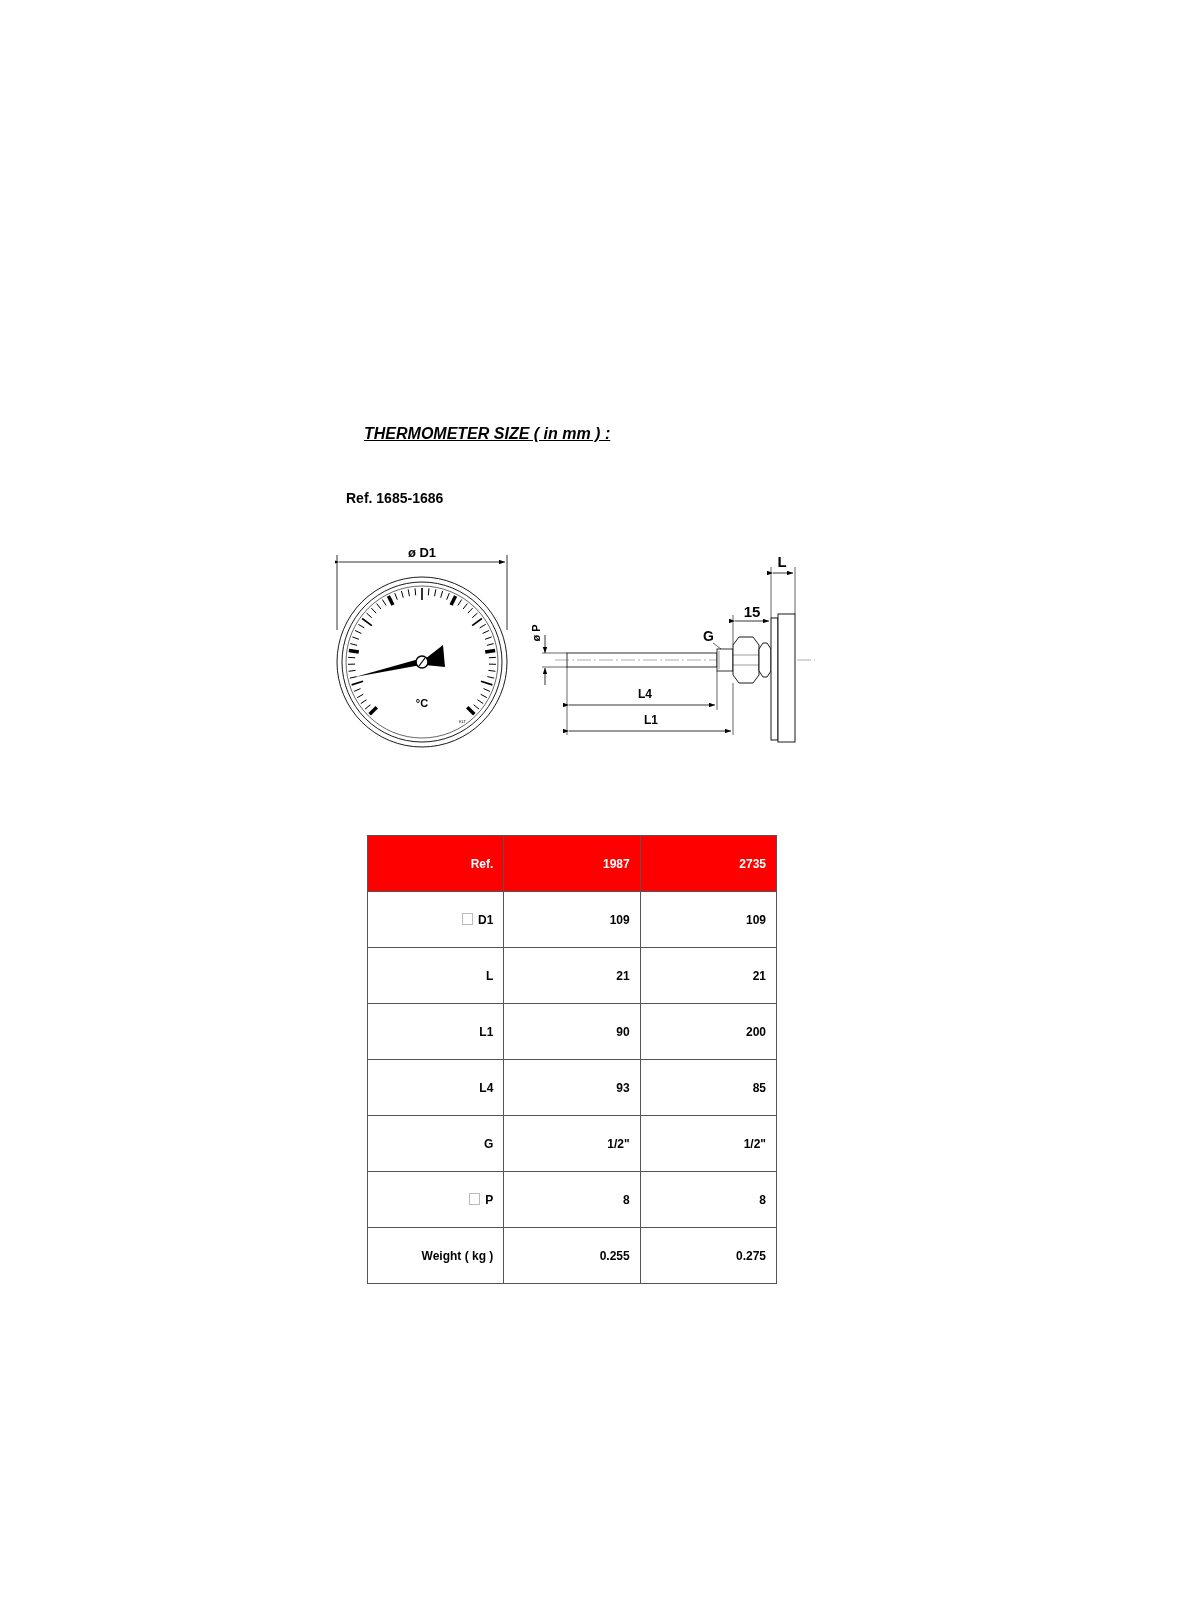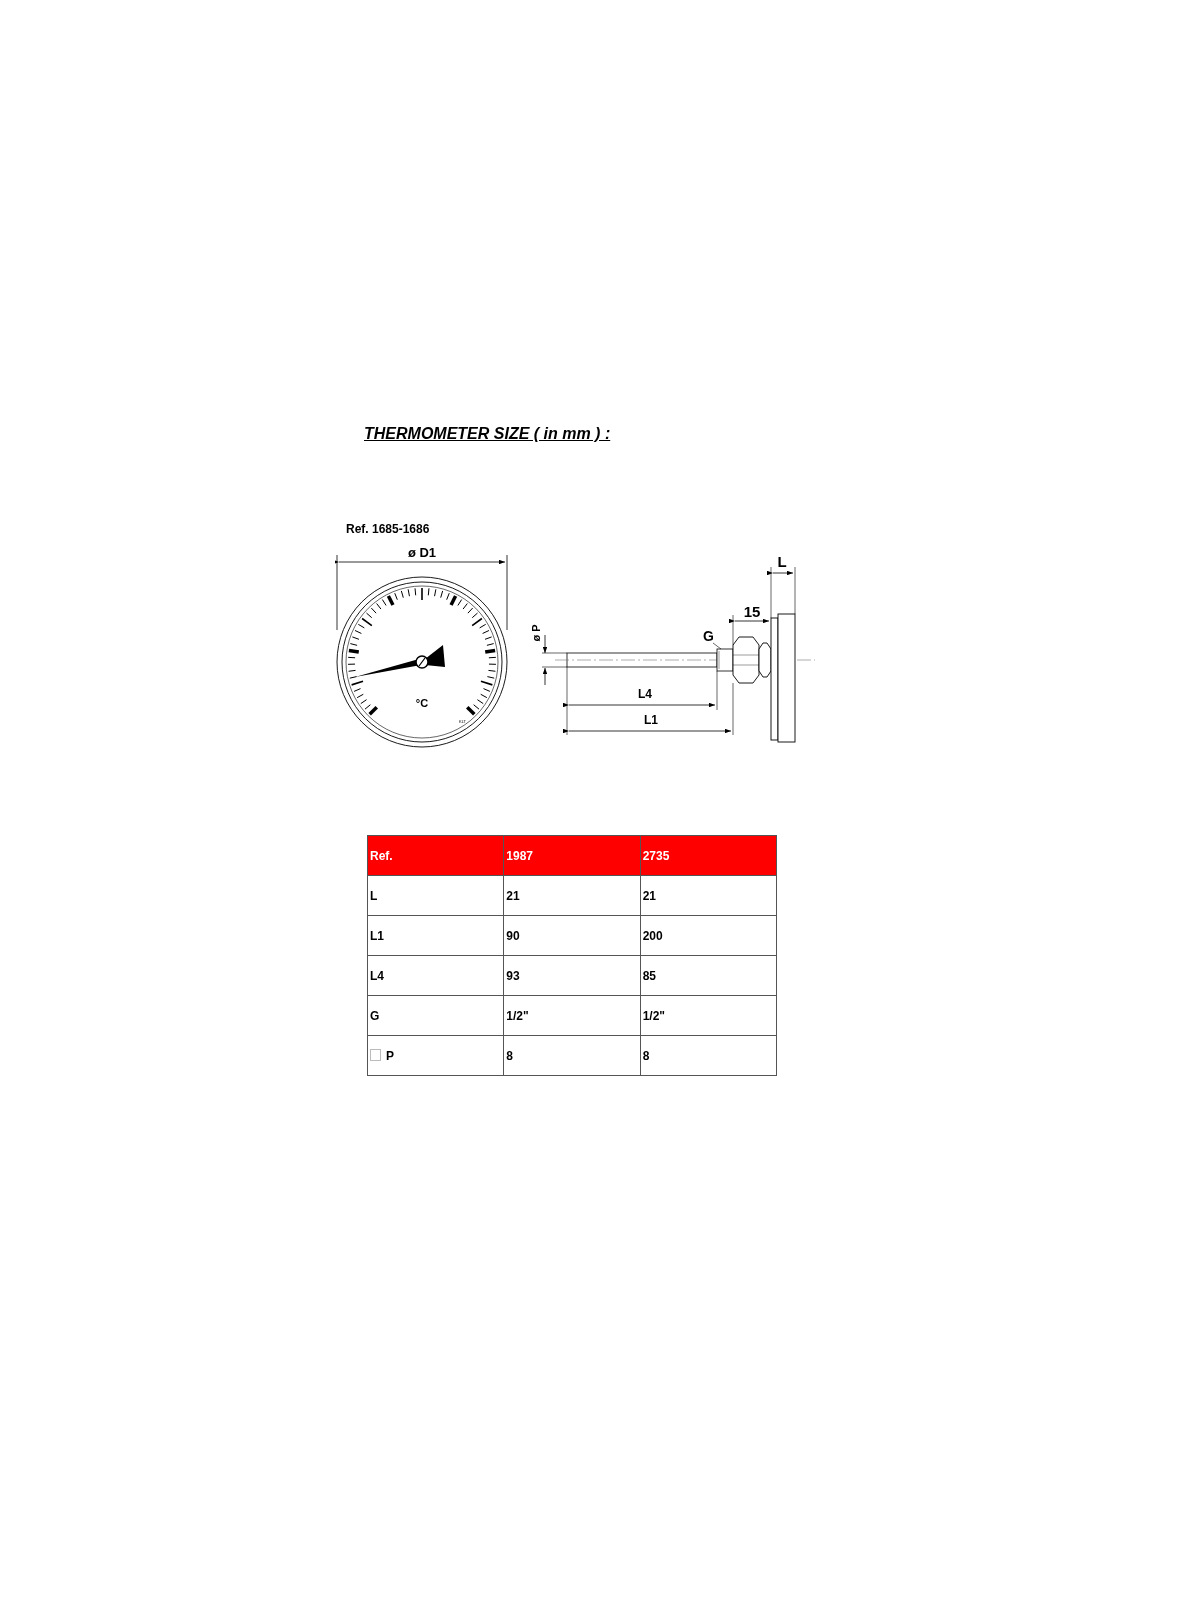--- a/index.html
+++ b/index.html
@@ -3,31 +3,31 @@
 <meta charset="utf-8">
 <style>
   html, body { margin: 0; padding: 0; background: #ffffff; }
   body { width: 1200px; height: 1600px; position: relative; font-family: "Liberation Sans", sans-serif; color: #000; }
   .title {
     position: absolute; left: 341px; top: 425px;
     font-size: 16px; font-weight: bold; font-style: italic; text-decoration: underline; margin-left: 23px;
   }
   .subtitle {
     position: absolute; left: 346px; top: 490px;
-    font-size: 12px; font-weight: bold; margin-top: 32px;
+    font-size: 14px; font-weight: bold;
   }
   .drawing { position: absolute; left: 335px; top: 545px; width: 480px; height: 220px; text-align: right; }
   .drawing svg { display: block; }
   table.spec {
     position: absolute; left: 367px; top: 835px;
     width: 410px; border-collapse: collapse; table-layout: fixed;
   }
   table.spec td, table.spec th {
-    border: 1px solid #555; height: 35px; text-align: left; vertical-align: middle;
-    font-size: 12px; font-weight: bold; padding: 2px;
+    border: 1px solid #555; height: 35px; text-align: right; vertical-align: middle;
+    font-size: 12px; font-weight: bold; padding: 10px;
   }
   table.spec th { background: #ff0000; color: #ffffff; }
   .glyph { display: inline-block; width: 9px; height: 10px; border: 1px solid #bbb; margin-right: 5px; vertical-align: -1px; }
 </style>
 </head>
 <body>
 
 <div class="title">THERMOMETER SIZE ( in mm ) :</div>
 <div class="subtitle">Ref. 1685-1686</div>
 
@@ -157,20 +157,25 @@
 <table class="spec">
   <thead>
     <tr>
       <th>Ref.</th>
       <th>1987</th>
       <th>2735</th>
     </tr>
   </thead>
   <tbody>
     <tr>
+      <td><span class="glyph"></span><span>D1</span></td>
+      <td>109</td>
+      <td>109</td>
+    </tr>
+    <tr>
       <td>L</td>
       <td>21</td>
       <td>21</td>
     </tr>
     <tr>
       <td>L1</td>
       <td>90</td>
       <td>200</td>
     </tr>
     <tr>
@@ -181,14 +186,19 @@
     <tr>
       <td>G</td>
       <td>1/2"</td>
       <td>1/2"</td>
     </tr>
     <tr>
       <td><span class="glyph"></span><span>P</span></td>
       <td>8</td>
       <td>8</td>
     </tr>
+    <tr>
+      <td>Weight ( kg )</td>
+      <td>0.255</td>
+      <td>0.275</td>
+    </tr>
   </tbody>
 </table>
 
 </body></html>

